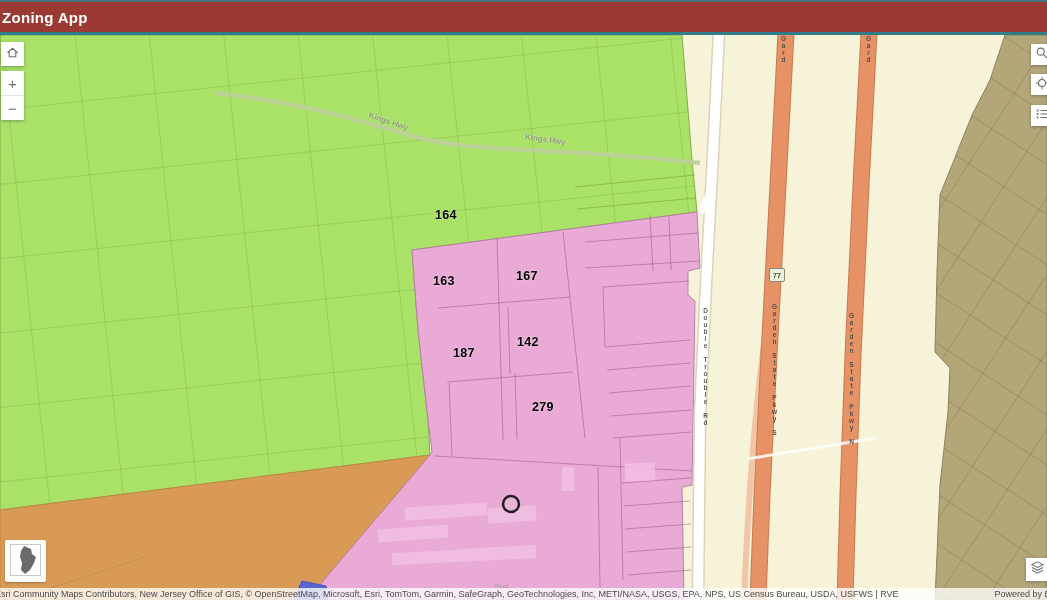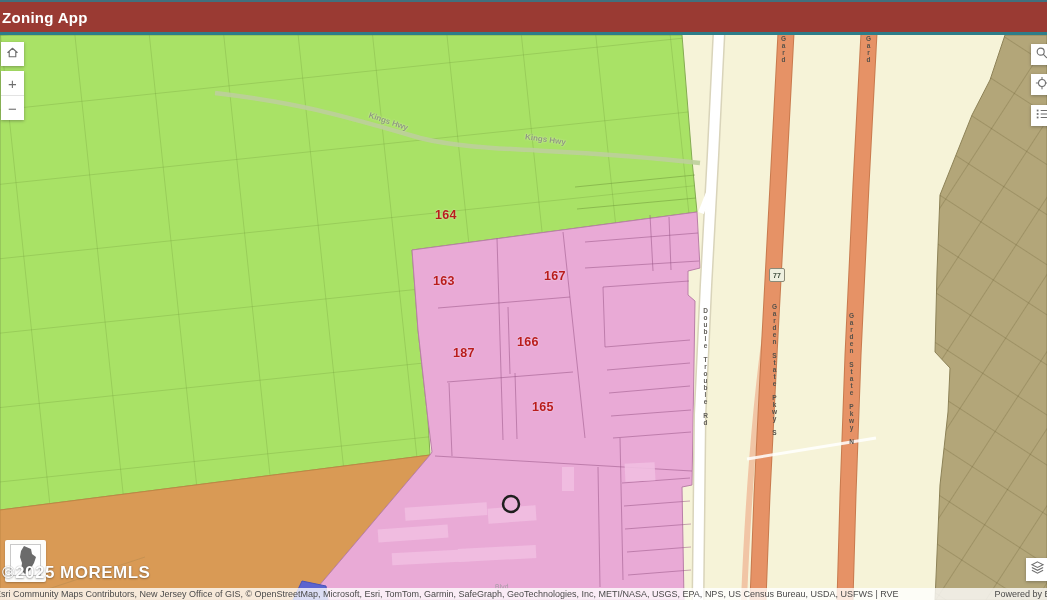--- a/index.html
+++ b/index.html
@@ -7,21 +7,21 @@
        font-family:"Liberation Sans",sans-serif;background:#f6f3d8;}
   .topline{height:2px;background:#41707e;}
   .titlebar{height:30px;background:#9a3a33;color:#fff;display:flex;align-items:center;
             padding-left:2px;font-size:15px;font-weight:600;letter-spacing:.3px;}
   .tealbar{height:3px;background:#2e7d89;}
   .map{position:absolute;top:35px;left:0;width:1047px;height:565px;overflow:hidden;background:#f6f3d8;}
   .map svg.base{position:absolute;top:0;left:0;}
 
   
   .plabel{position:absolute;transform:translate(-50%,-50%);font-size:12.5px;font-weight:bold;
-          color:#b91c1c;letter-spacing:.3px;text-shadow:0 0 2px rgba(255,255,255,.65);white-space:nowrap;}
+          color:#000000;letter-spacing:.3px;text-shadow:0 0 2px rgba(255,255,255,.65);white-space:nowrap;}
   .road-label{position:absolute;font-size:8px;font-weight:bold;color:#8e9a7e;
               text-shadow:0 0 2px rgba(235,245,205,.9);white-space:nowrap;}
   .vlabel{position:absolute;writing-mode:vertical-rl;text-orientation:upright;font-size:6.5px;
           font-weight:bold;color:#55514a;letter-spacing:0;line-height:9px;white-space:nowrap;}
   .vclip{position:absolute;overflow:hidden;width:12px;}
   .vclip .vlabel{position:static;}
   .shield{position:absolute;width:14px;height:12px;background:#eef0e0;border:1px solid #8a8a78;
           border-radius:2px;font-size:7px;font-weight:bold;color:#41503f;display:flex;
           align-items:center;justify-content:center;}
   .blvd{position:absolute;font-size:7px;color:#a79aa5;transform:rotate(-2deg);white-space:nowrap;}
@@ -147,24 +147,24 @@
         <path d="M 869,-2 L 861,150 L 853,320 L 848,460 L 845,565" fill="none" stroke="#c87a4e" stroke-width="17"></path>
         <path d="M 869,-2 L 861,150 L 853,320 L 848,460 L 845,565" fill="none" stroke="#e69266" stroke-width="15"></path>
       </g>
       <path d="M 747,424 L 876,403" fill="none" stroke="rgba(255,255,255,.85)" stroke-width="3"></path>
 
       <circle cx="511" cy="469" r="8" fill="#eab3da" stroke="#1f1f1f" stroke-width="2.5"></circle>
     </svg>
 
     <div class="plabel" style="left:446px;top:180px">164</div>
     <div class="plabel" style="left:444px;top:246px">163</div>
-    <div class="plabel" style="left:555px;top:241px">167</div>
+    <div class="plabel" style="left:527px;top:241px">167</div>
     <div class="plabel" style="left:464px;top:318px">187</div>
-    <div class="plabel" style="left:528px;top:307px">166</div>
-    <div class="plabel" style="left:543px;top:372px">165</div>
+    <div class="plabel" style="left:528px;top:307px">142</div>
+    <div class="plabel" style="left:543px;top:372px">279</div>
 
     <div class="road-label" style="left:368px;top:82px;transform:rotate(19deg)">Kings Hwy</div>
     <div class="road-label" style="left:525px;top:100px;transform:rotate(8deg)">Kings Hwy</div>
 
     <div class="vlabel" style="left:701px;top:272px;color:#63605a">Double Trouble Rd</div>
     <div class="vlabel" style="left:770px;top:268px">Garden State Pkwy S</div>
     <div class="vlabel" style="left:847px;top:277px">Garden State Pkwy N</div>
 
     <div class="vclip" style="left:779px;top:0;height:30px">
       <div class="vlabel">Garden State Pkwy S</div>
@@ -227,21 +227,20 @@
       </span>
     </div>
 
     <div class="wm-logo">
       <div class="inner">
         <svg width="29" height="31" viewBox="0 0 29 31">
           <path d="M13 1 l7 3 l1 5 l4 3 l-2 6 l-4 7 l-5 4 l-4-4 l1-7 l-2-6 l1-6 z" fill="#6b6b6b"></path>
         </svg>
       </div>
     </div>
-    <div class="wm-text">©2025 MOREMLS</div>
 
     <div class="attribution">
       <span class="attr-text">Esri Community Maps Contributors, New Jersey Office of GIS, © OpenStreetMap, Microsoft, Esri, TomTom, Garmin, SafeGraph, GeoTechnologies, Inc, METI/NASA, USGS, EPA, NPS, US Census Bureau, USDA, USFWS | RVE</span>
       <span class="powered">Powered by Esri</span>
     </div>
 
   </div>
 </div>
 
 </body></html>

